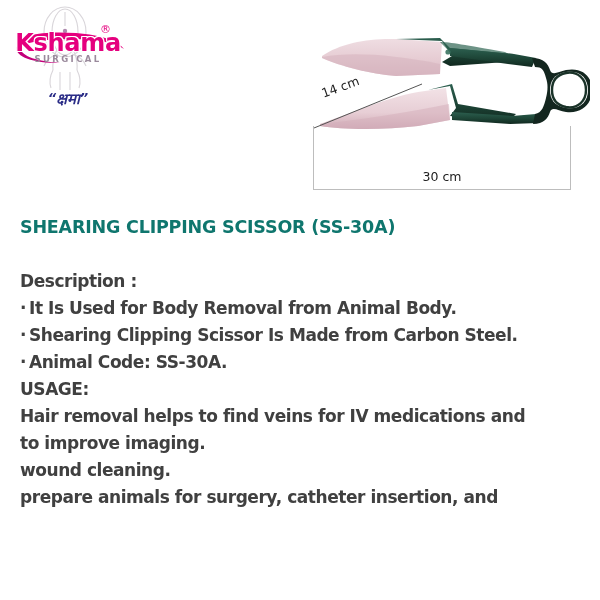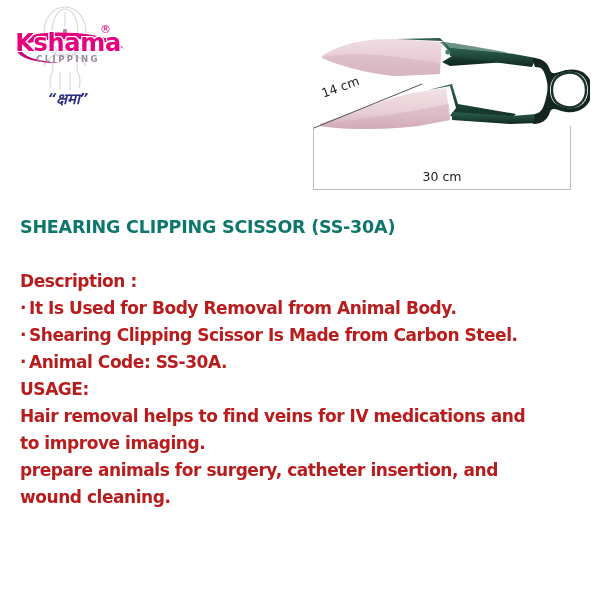--- a/index.html
+++ b/index.html
@@ -155,21 +155,21 @@
   }
   .body-text {
     position: absolute;
     left: 20px;
     top: 268px;
     width: 566px;
     font-family: "DejaVu Sans", sans-serif;
     font-weight: bold;
     font-size: 17px;
     line-height: 27px;
-    color: #b91c1c;
+    color: #404040;
     letter-spacing: -0.45px;
   }
   .body-text .line { white-space: nowrap; }
   .bullet-dot {
     display: inline-block;
     width: 9px;
     font-weight: bold;
   }
 </style>
 </head>
@@ -198,21 +198,21 @@
 
   <div class="logo-swoosh-wrap">
     <svg width="112" height="34" viewBox="0 0 112 34">
       <path d="M4 16 C 4 4, 30 1, 62 3 C 88 5, 104 11, 110 19 C 100 12, 80 9, 58 9 C 30 9, 8 12, 4 20 Z" fill="#e5007e"></path>
       <path d="M2 17 C 2 27, 18 33, 46 33 C 24 31, 8 27, 6 18 Z" fill="#c2007a"></path>
     </svg>
   </div>
 
   <div class="logo-word">Kshama</div>
   <div class="logo-reg">®</div>
-  <div class="logo-sub">CLIPPING</div>
+  <div class="logo-sub">SURGICAL</div>
 
   <div class="logo-deva">
     <span class="qmark">“</span><span>क्षमा</span><span class="qmark">”</span>
   </div>
 </div>
 
 <div class="product-image">
   <svg width="290" height="185" viewBox="0 0 290 185">
     <defs>
       <linearGradient id="bladeg" x1="0" y1="0" x2="0" y2="1">
@@ -286,15 +286,15 @@
     <span class="bullet-dot">·</span><span>Shearing Clipping Scissor Is Made from Carbon Steel.</span>
   </div>
   <div class="line">
     <span class="bullet-dot">·</span><span>Animal Code: SS-30A.</span>
   </div>
 
   <div class="line">USAGE:</div>
 
   <div class="line">Hair removal helps to find veins for IV medications and</div>
   <div class="line">to improve imaging.</div>
+  <div class="line">wound cleaning.</div>
   <div class="line">prepare animals for surgery, catheter insertion, and</div>
-  <div class="line">wound cleaning.</div>
 </div>
 
 </body></html>

